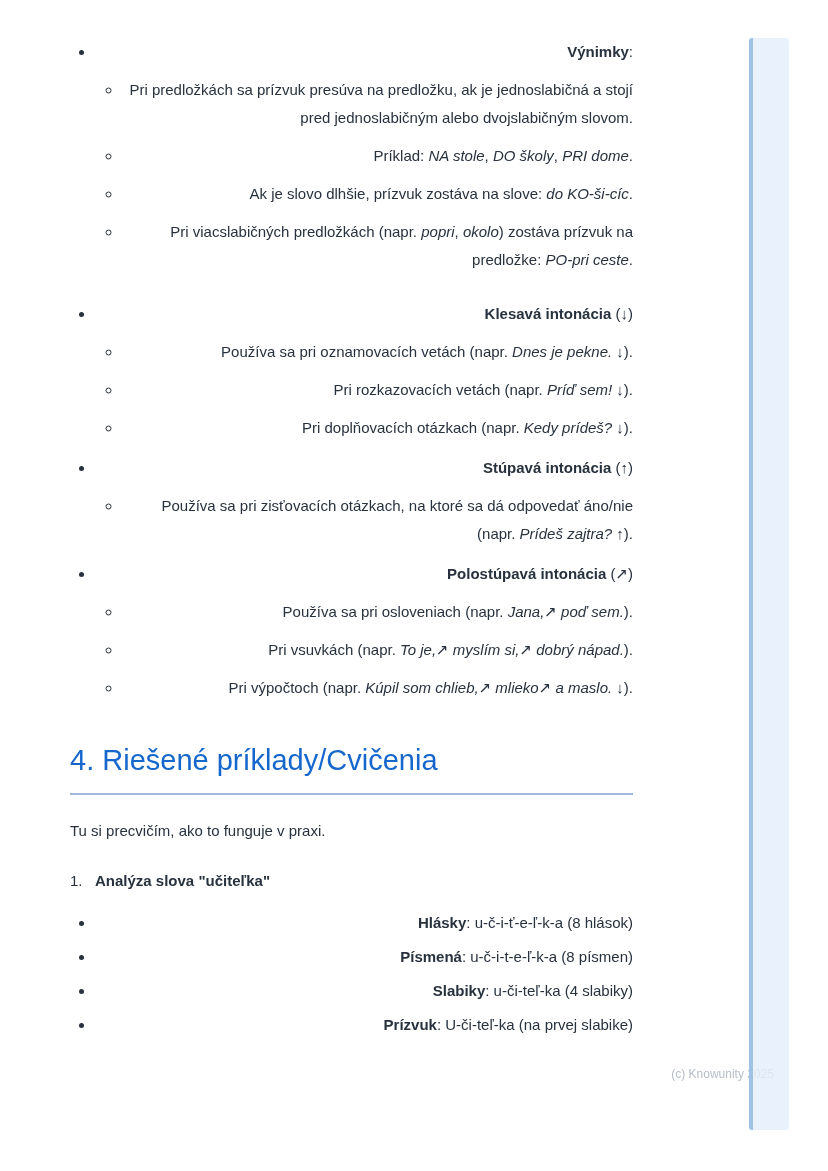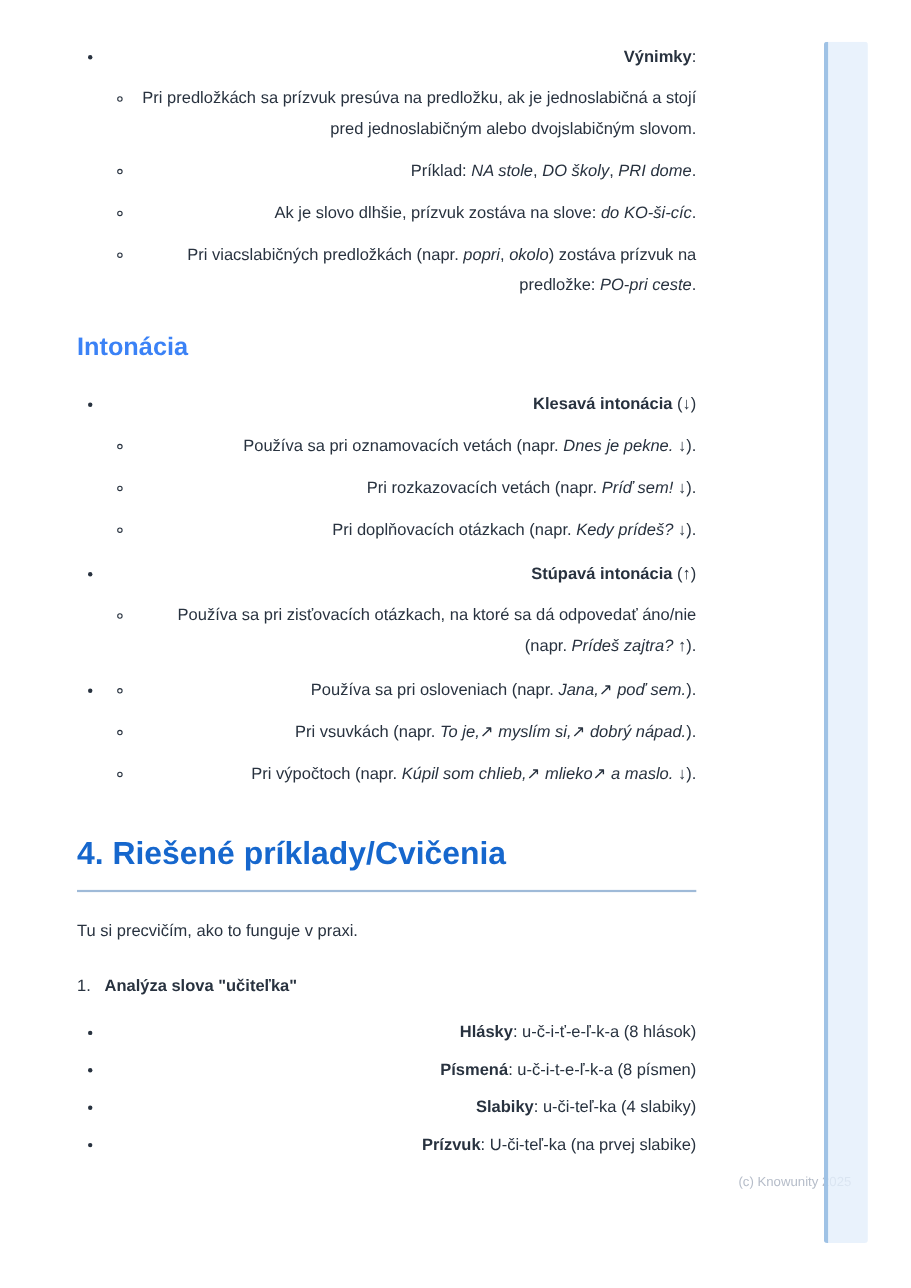--- a/index.html
+++ b/index.html
@@ -20,21 +20,21 @@
   .i{font-style:italic;}
   ul.l1{list-style:disc outside;padding-left:25px;text-align:right;}
   ul.l2{list-style:circle outside;padding-left:27px;margin-top:10px;}
   ul.l1 > li{margin-bottom:12px;}
   ul.l2 > li{margin-bottom:10px;}
   ul.top-list{margin-bottom:26px;}
   h2{font-size:23px;line-height:30px;font-weight:700;color:var(--h2);margin:0 0 24px 0;}
   p.intro{margin:0 0 30px 0;}
   p.just{text-align:justify;}
   ul.intonation{margin-bottom:8px;}
-  h1{font-size:29px;line-height:36px;font-weight:700;color:var(--h1);
+  h1{font-size:29px;line-height:36px;font-weight:400;color:var(--h1);
      margin:40px 0 0 0;padding-bottom:15px;border-bottom:2px solid var(--rule);}
   p.intro2{margin:22px 0 0 0;}
   ol.exercise{list-style:none;margin-top:22px;}
   .ex-head{display:flex;}
   .ex-num{width:25px;flex:0 0 25px;}
   ul.analysis{margin-top:14px;}
   ul.analysis > li{margin-bottom:6px;}
   .footer{position:absolute;top:1066px;right:54px;font-size:12px;line-height:16px;
           color:var(--muted);z-index:1;}
   .side-panel{position:absolute;left:749px;top:38px;width:40px;height:1092px;
@@ -60,21 +60,20 @@
           <li>
               <div><span>Ak je slovo dlhšie, prízvuk zostáva na slove: </span><span class="i">do KO-ši-cíc</span><span>.</span></div>
             </li>
           <li>
               <div><span>Pri viacslabičných predložkách (napr. </span><span class="i">popri</span><span>, </span><span class="i">okolo</span><span>) zostáva prízvuk na predložke: </span><span class="i">PO-pri ceste</span><span>.</span></div>
             </li>
         </ul>
       </li>
     </ul>
 
-    <h2>Intonácia</h2>
 
     <ul class="l1 intonation">
       <li>
         <div><span class="b">Klesavá intonácia</span><span> (↓)</span></div>
         <ul class="l2">
           <li>
               <div><span>Používa sa pri oznamovacích vetách (napr. </span><span class="i">Dnes je pekne.</span><span> ↓).</span></div>
             </li>
           <li>
               <div><span>Pri rozkazovacích vetách (napr. </span><span class="i">Príď sem!</span><span> ↓).</span></div>
@@ -86,20 +85,21 @@
       </li>
       <li>
         <div><span class="b">Stúpavá intonácia</span><span> (↑)</span></div>
         <ul class="l2">
           <li>
               <div><span>Používa sa pri zisťovacích otázkach, na ktoré sa dá odpovedať áno/nie (napr. </span><span class="i">Prídeš zajtra?</span><span> ↑).</span></div>
             </li>
         </ul>
       </li>
       <li>
+        <div><span class="b">Polostúpavá intonácia</span><span> (↗)</span></div>
         <ul class="l2">
           <li>
               <div><span>Používa sa pri osloveniach (napr. </span><span class="i">Jana,↗ poď sem.</span><span>).</span></div>
             </li>
           <li>
               <div><span>Pri vsuvkách (napr. </span><span class="i">To je,↗ myslím si,↗ dobrý nápad.</span><span>).</span></div>
             </li>
           <li>
               <div><span>Pri výpočtoch (napr. </span><span class="i">Kúpil som chlieb,↗ mlieko↗ a maslo.</span><span> ↓).</span></div>
             </li>

